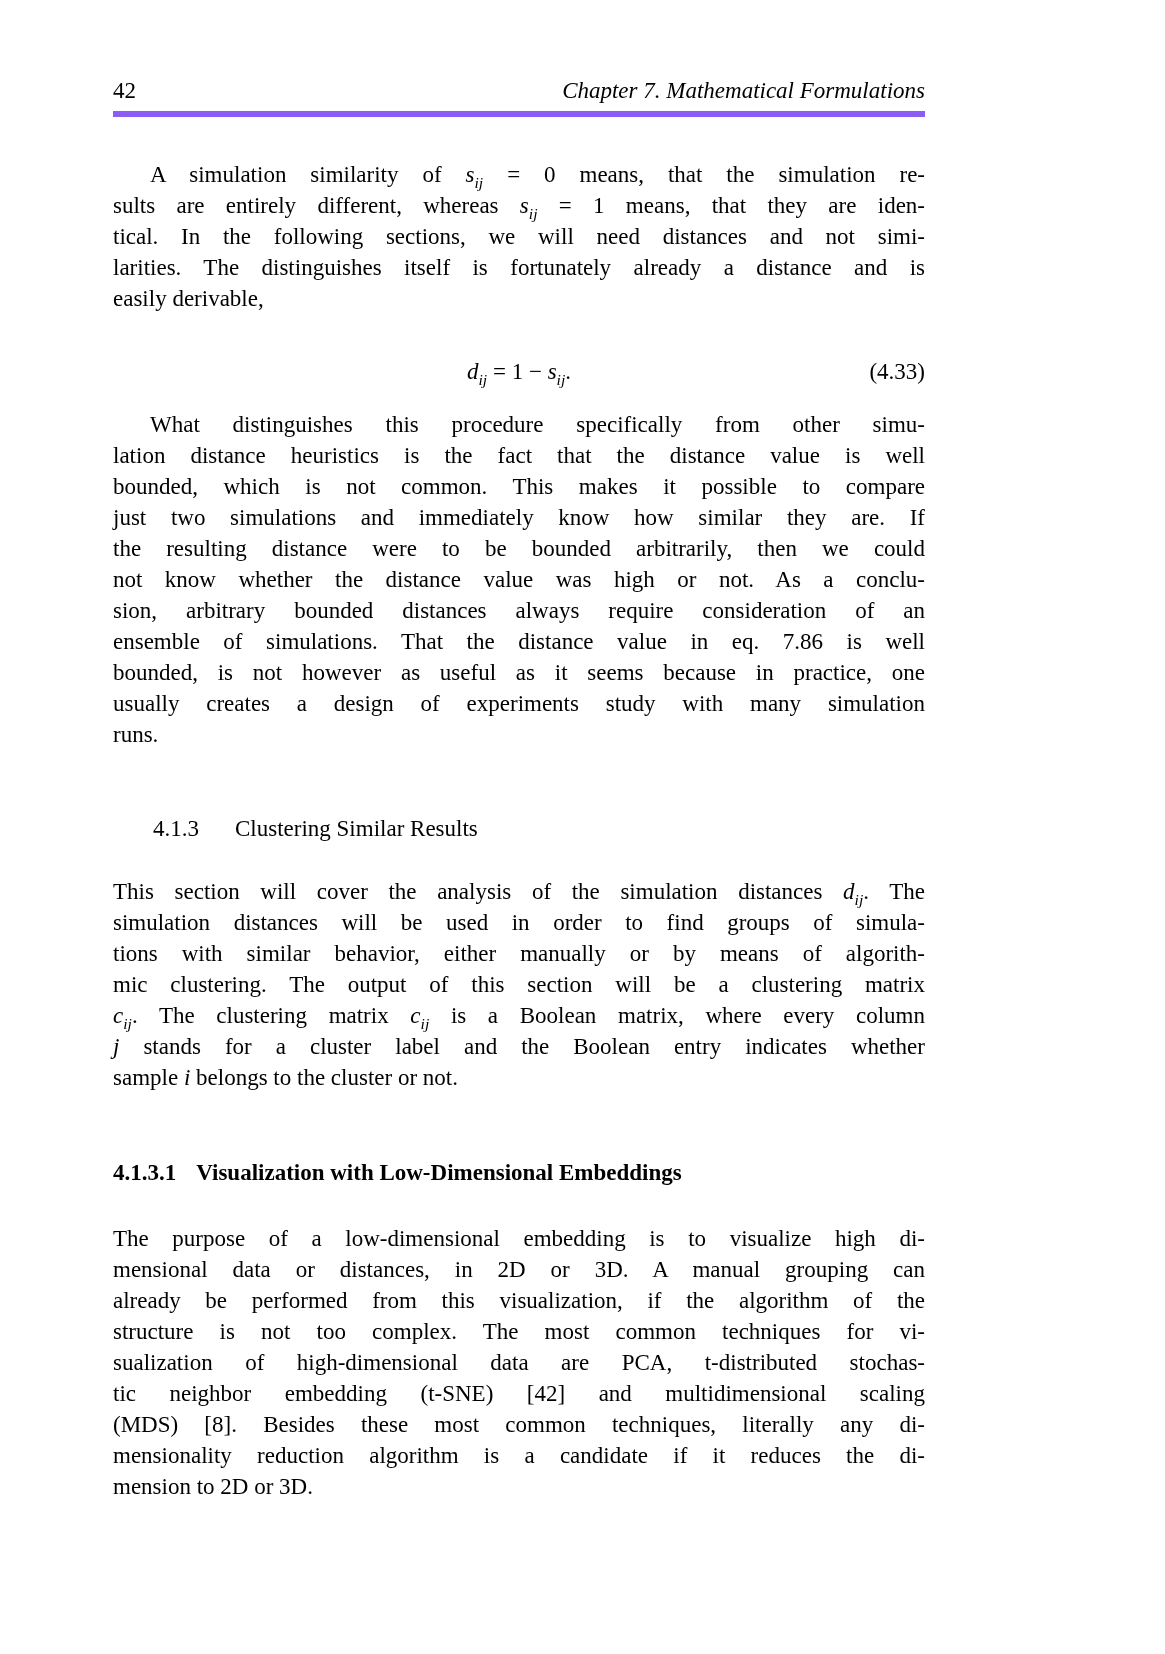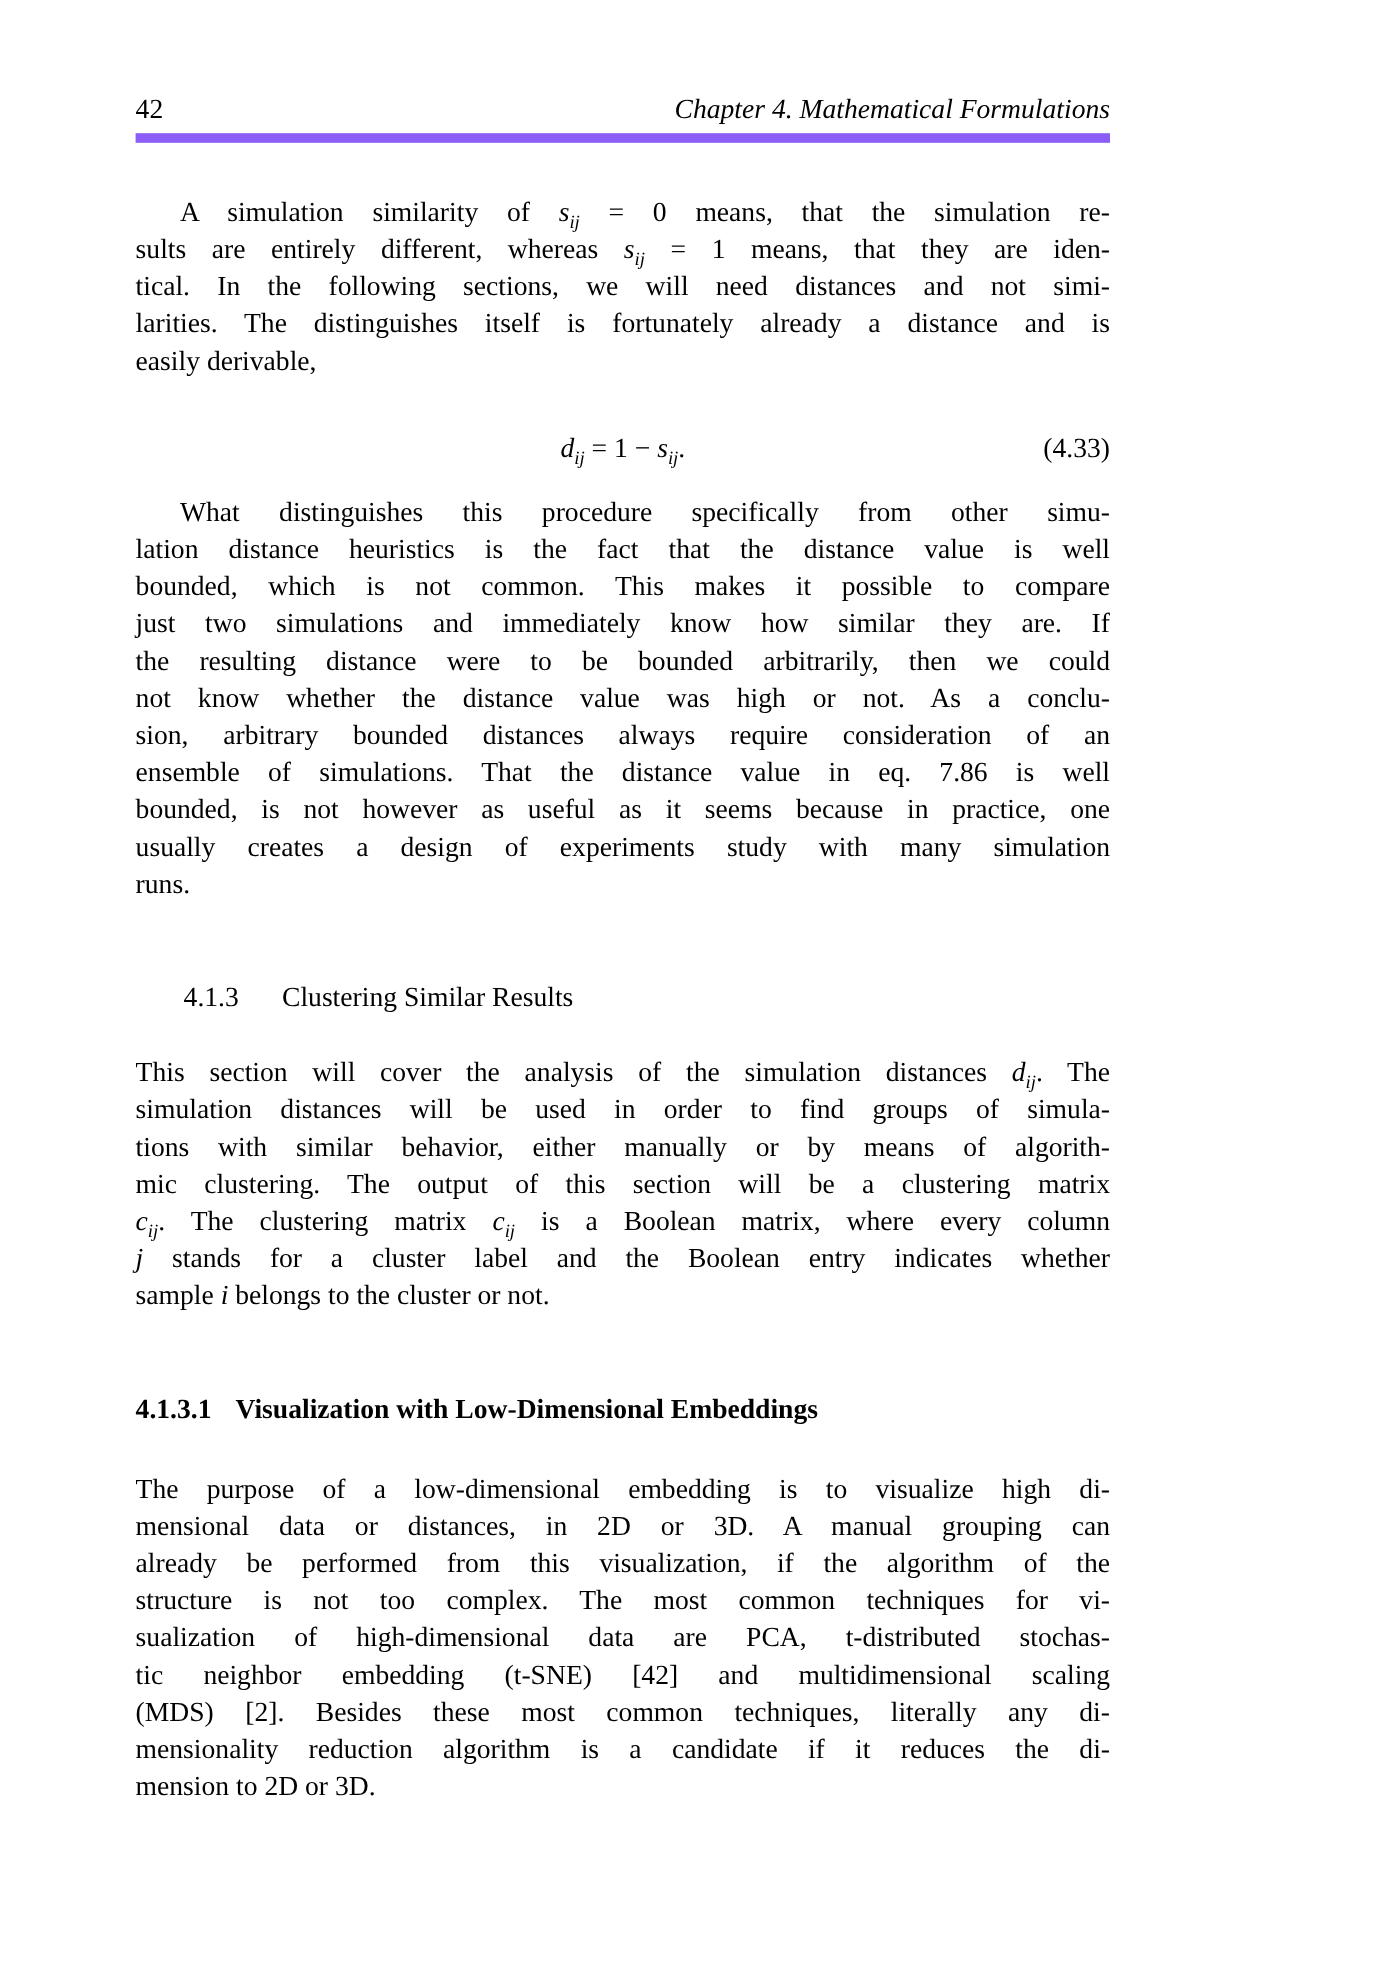--- a/index.html
+++ b/index.html
@@ -18,21 +18,21 @@
     width: 812px;
     margin-left: 113px;
     padding-top: 78px;
   }
   
   .page-header {
     display: flex;
     justify-content: space-between;
     align-items: baseline;
     font-size: 23px;
-    border-bottom: 8px solid #8b5cf6;
+    border-bottom: 6px solid #8b5cf6;
     padding-bottom: 7px;
   }
   .page-header .running-title {
     font-style: italic;
   }
   
   .para {
     font-size: 23px;
     line-height: 31px;
     margin: 0;
@@ -90,21 +90,21 @@
     margin-right: 20px;
   }
 </style>
 </head>
 <body>
 
 <div class="content">
 
   <div class="page-header">
     <span class="page-number">42</span>
-    <span class="running-title">Chapter 4.  Mathematical Formulations</span>
+    <span class="running-title">Chapter 7.  Mathematical Formulations</span>
   </div>
 
   <div class="para p1 indent">
       <div class="pline">A simulation similarity of <i>s</i><sub><i>ij</i></sub> = 0 means, that the simulation re-</div>
       <div class="pline">sults are entirely different, whereas <i>s</i><sub><i>ij</i></sub> = 1 means, that they are iden-</div>
       <div class="pline">tical.  In the following sections, we will need distances and not simi-</div>
       <div class="pline">larities.  The distinguishes itself is fortunately already a distance and is</div>
       <div class="pline last">easily derivable,</div>
     </div>
 
@@ -145,18 +145,18 @@
     <span class="sec-number">4.1.3.1</span><span class="sec-title">Visualization with Low-Dimensional Embeddings</span>
   </div>
 
   <div class="para p4">
       <div class="pline">The purpose of a low-dimensional embedding is to visualize high di-</div>
       <div class="pline">mensional data or distances, in 2D or 3D. A manual grouping can</div>
       <div class="pline">already be performed from this visualization, if the algorithm of the</div>
       <div class="pline">structure is not too complex.  The most common techniques for vi-</div>
       <div class="pline">sualization of high-dimensional data are PCA, t-distributed stochas-</div>
       <div class="pline">tic neighbor embedding (t-SNE) [42] and multidimensional scaling</div>
-      <div class="pline">(MDS) [2].  Besides these most common techniques, literally any di-</div>
+      <div class="pline">(MDS) [8].  Besides these most common techniques, literally any di-</div>
       <div class="pline">mensionality reduction algorithm is a candidate if it reduces the di-</div>
       <div class="pline last">mension to 2D or 3D.</div>
     </div>
 
 </div>
 
 </body></html>

